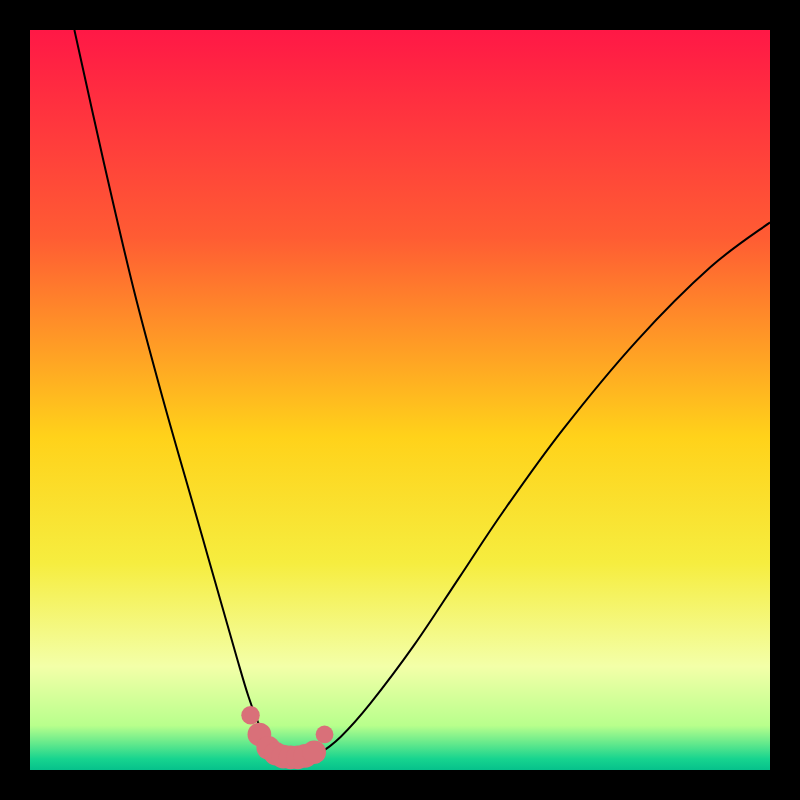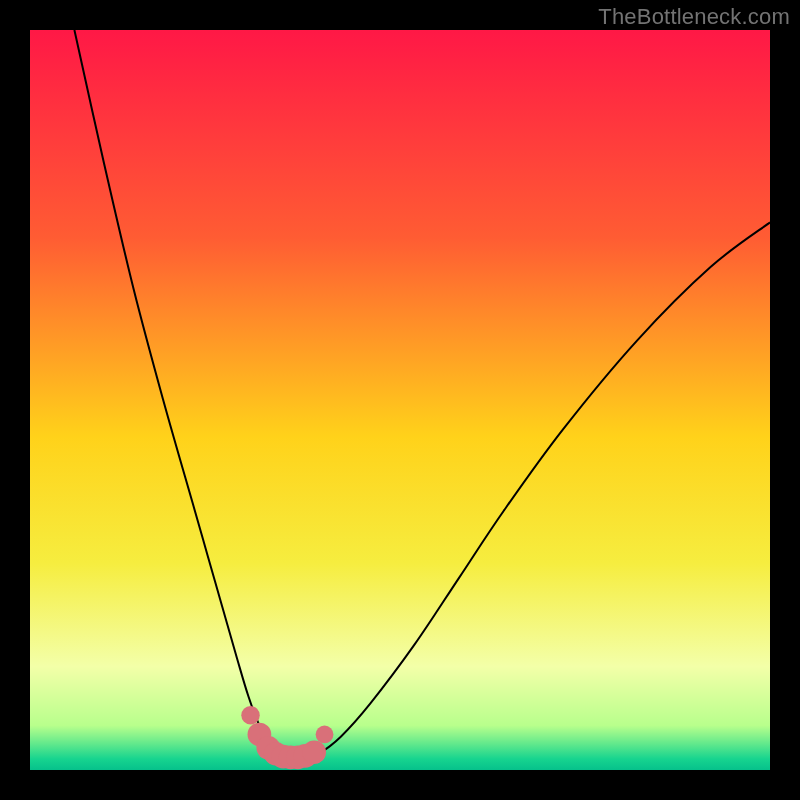--- a/index.html
+++ b/index.html
@@ -49,21 +49,20 @@
     top: 0;
     width: 100%;
     height: 100%;
     z-index: 3;
   }
 </style>
 </head>
 <body>
 
 <div class="stage">
-  <div class="watermark">TheBottleneck.com</div>
 
   <div class="plot">
     <svg class="bg-gradient" viewBox="0 0 100 100" preserveAspectRatio="none">
       <defs>
         <linearGradient id="grad" x1="0" y1="0" x2="0" y2="1">
             <stop offset="0%" stop-color="#ff1846"></stop>
             <stop offset="28.000000000000004%" stop-color="#ff5c33"></stop>
             <stop offset="55.00000000000001%" stop-color="#ffd21a"></stop>
             <stop offset="72%" stop-color="#f6ed3f"></stop>
             <stop offset="86%" stop-color="#f3ffa8"></stop>

